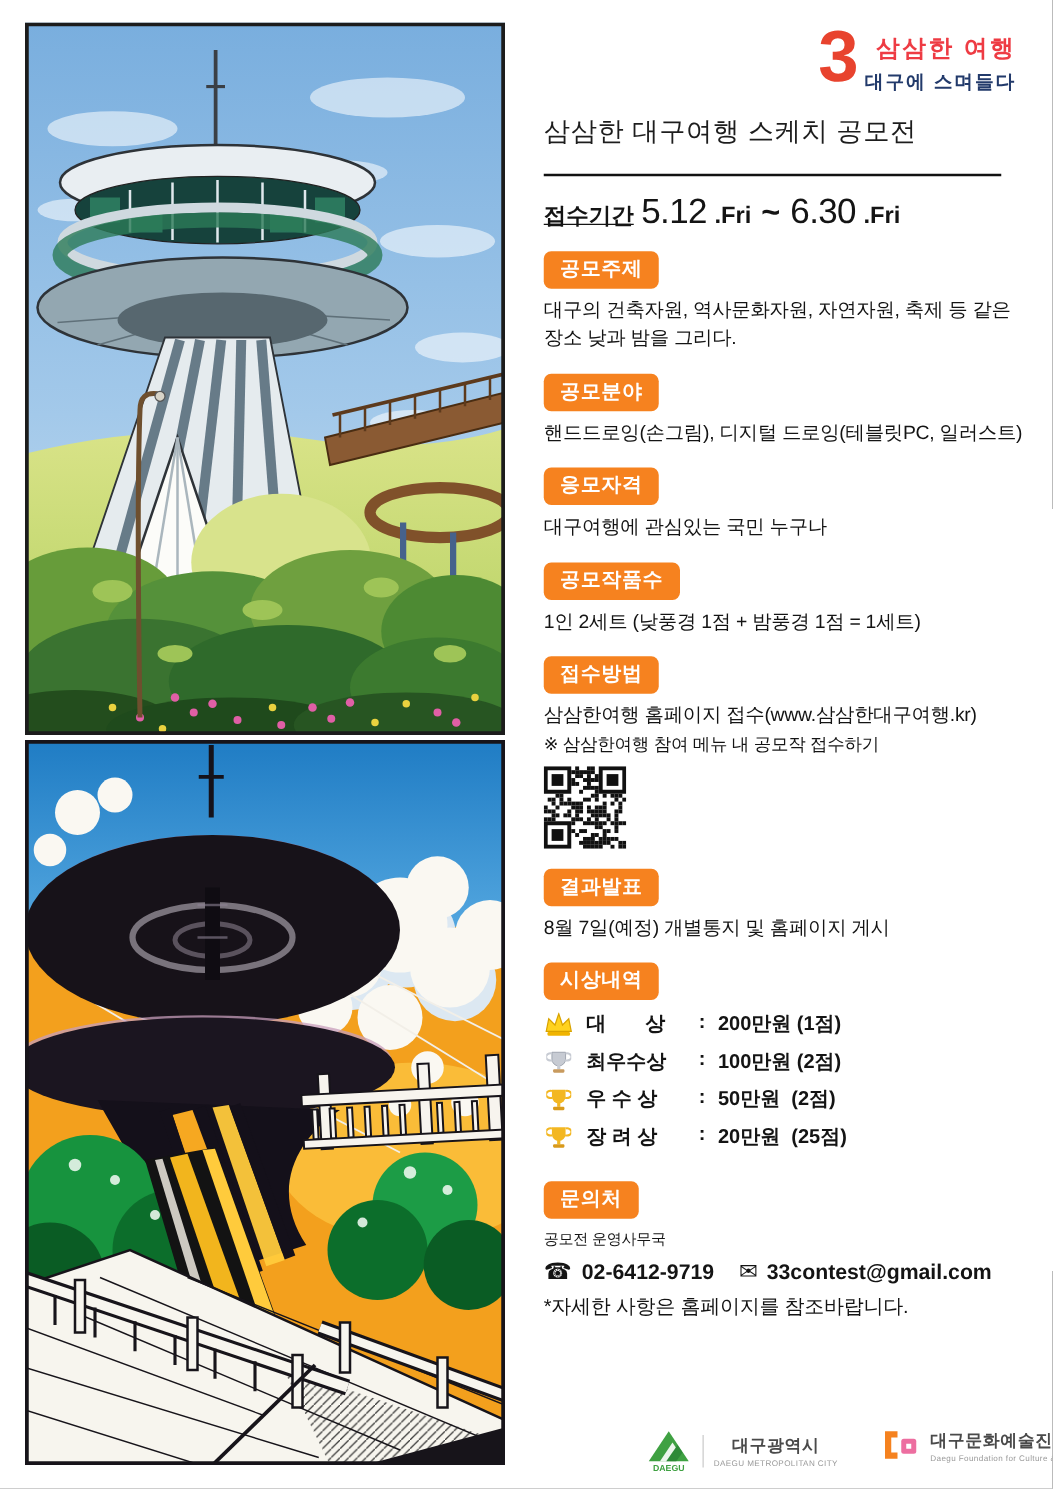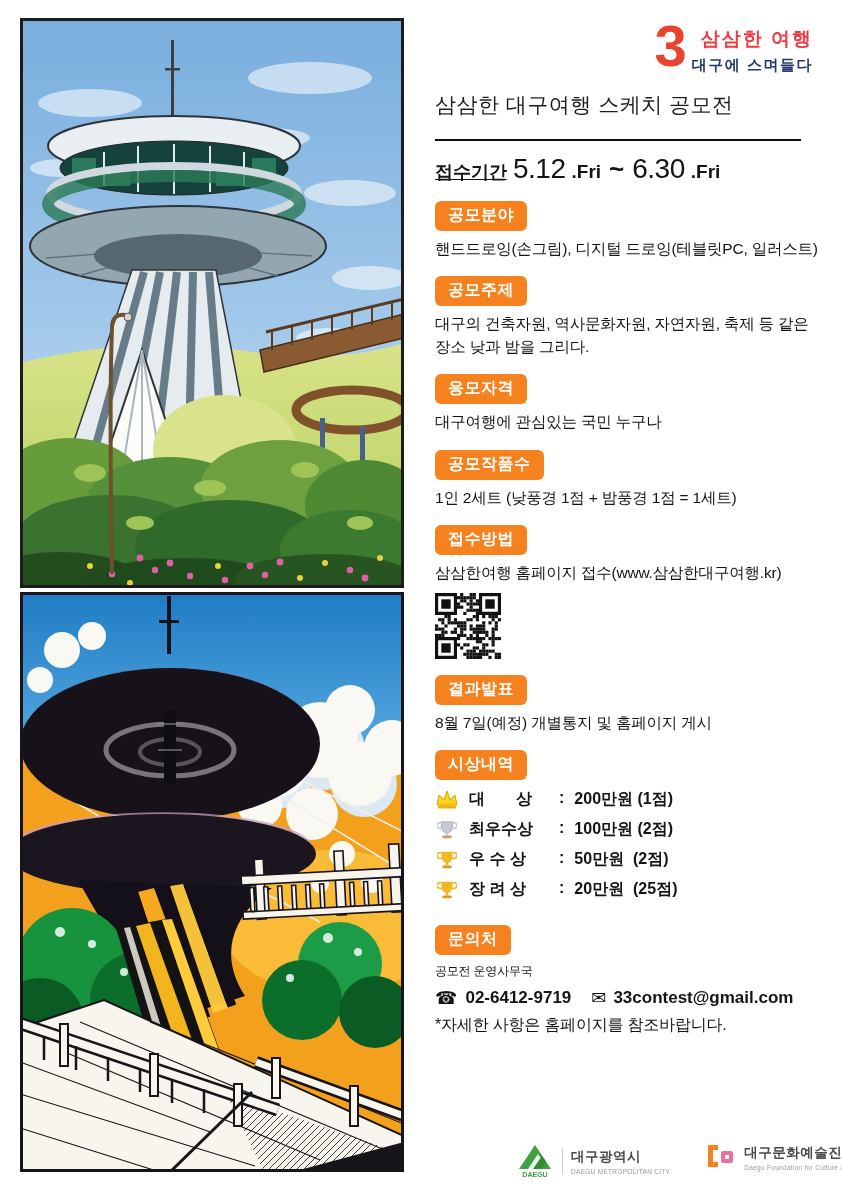--- a/index.html
+++ b/index.html
@@ -48,21 +48,21 @@
 
   .contact-org{margin-top:8px;font-size:12px;letter-spacing:-0.2px;}
   .contact-row{margin-top:7px;display:flex;align-items:center;gap:8px;font-size:17px;font-weight:700;white-space:nowrap;}
   .c-icon{font-family:"DejaVu Sans",sans-serif;font-size:18px;font-weight:400;}
   .contact-email{margin-left:12px;display:flex;align-items:center;gap:7px;}
   .contact-note{margin-top:7px;font-size:16px;letter-spacing:-0.2px;}
 
   .footer{position:absolute;left:516px;top:1143px;display:flex;align-items:flex-start;gap:36px;}
   .f-group{display:flex;align-items:center;gap:8px;}
   .f-divider{width:1px;height:26px;background:#ccc;}
-  .f-ko{font-size:13.5px;font-weight:800;color:#4a4a4a;letter-spacing:0.5px;white-space:nowrap;}
+  .f-ko{font-size:13.5px;font-weight:800;color:#4a4a4a;letter-spacing:0.5px;white-space:nowrap;text-align:center;}
   .f-en{font-size:6.5px;color:#999;margin-top:2px;letter-spacing:0.3px;white-space:nowrap;}
 </style>
 </head>
 <body>
 
 <div class="poster">
 
   <div class="art art-day">
     <svg viewBox="0 0 384 570">
       <defs>
@@ -364,43 +364,44 @@
     <div class="period">
       <span class="period-label">접수기간</span>
       <span class="period-big">5.12</span>
         <span class="period-day">.Fri</span>
       <span class="period-tilde">~</span>
       <span class="period-big">6.30</span>
         <span class="period-day">.Fri</span>
     </div>
 
     <div class="sec">
-      <span class="badge">공모분야</span>
-      <div class="sec-text">핸드드로잉(손그림), 디지털 드로잉(테블릿PC, 일러스트)</div>
-    </div>
-
-    <div class="sec">
       <span class="badge">공모주제</span>
       <div class="sec-text">대구의 건축자원, 역사문화자원, 자연자원, 축제 등 같은</div>
       <div class="sec-text" style="margin-top:0;">장소 낮과 밤을 그리다.</div>
     </div>
 
     <div class="sec">
+      <span class="badge">공모분야</span>
+      <div class="sec-text">핸드드로잉(손그림), 디지털 드로잉(테블릿PC, 일러스트)</div>
+    </div>
+
+    <div class="sec">
       <span class="badge">응모자격</span>
       <div class="sec-text">대구여행에 관심있는 국민 누구나</div>
     </div>
 
     <div class="sec">
       <span class="badge">공모작품수</span>
       <div class="sec-text">1인 2세트 (낮풍경 1점 + 밤풍경 1점 = 1세트)</div>
     </div>
 
     <div class="sec">
       <span class="badge">접수방법</span>
       <div class="sec-text">삼삼한여행 홈페이지 접수(www.삼삼한대구여행.kr)</div>
+      <div class="sec-note">※ 삼삼한여행 참여 메뉴 내 공모작 접수하기</div>
       <div class="qr-wrap">
         <svg viewBox="0 0 63 63">
           <rect x="0" y="0" width="63" height="63" fill="#ffffff"></rect>
           <g fill="#111111">
             <path d="M0,0 h21 v21 h-21 z M3,3 v15 h15 v-15 z" fill-rule="evenodd"></path>
             <rect x="6" y="6" width="9" height="9"></rect>
             <path d="M42,0 h21 v21 h-21 z M45,3 v15 h15 v-15 z" fill-rule="evenodd"></path>
             <rect x="48" y="6" width="9" height="9"></rect>
             <path d="M0,42 h21 v21 h-21 z M3,45 v15 h15 v-15 z" fill-rule="evenodd"></path>
             <rect x="6" y="48" width="9" height="9"></rect>

